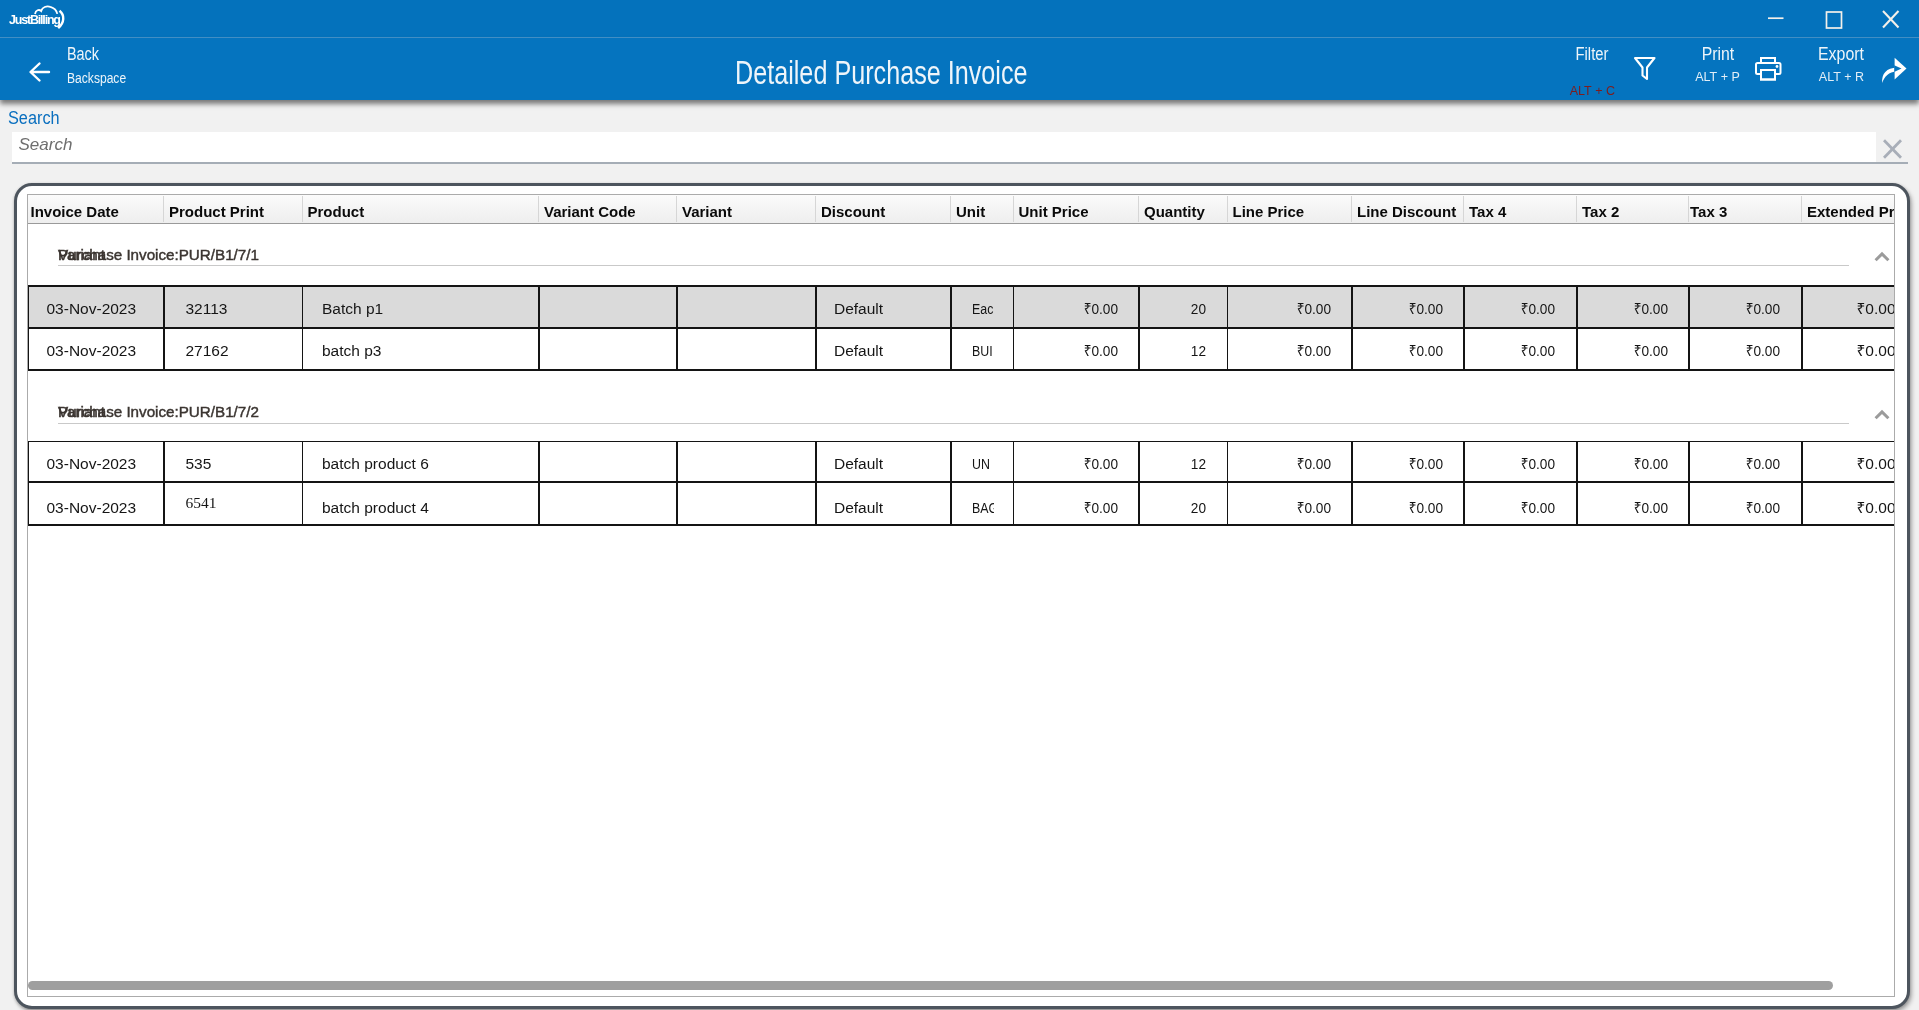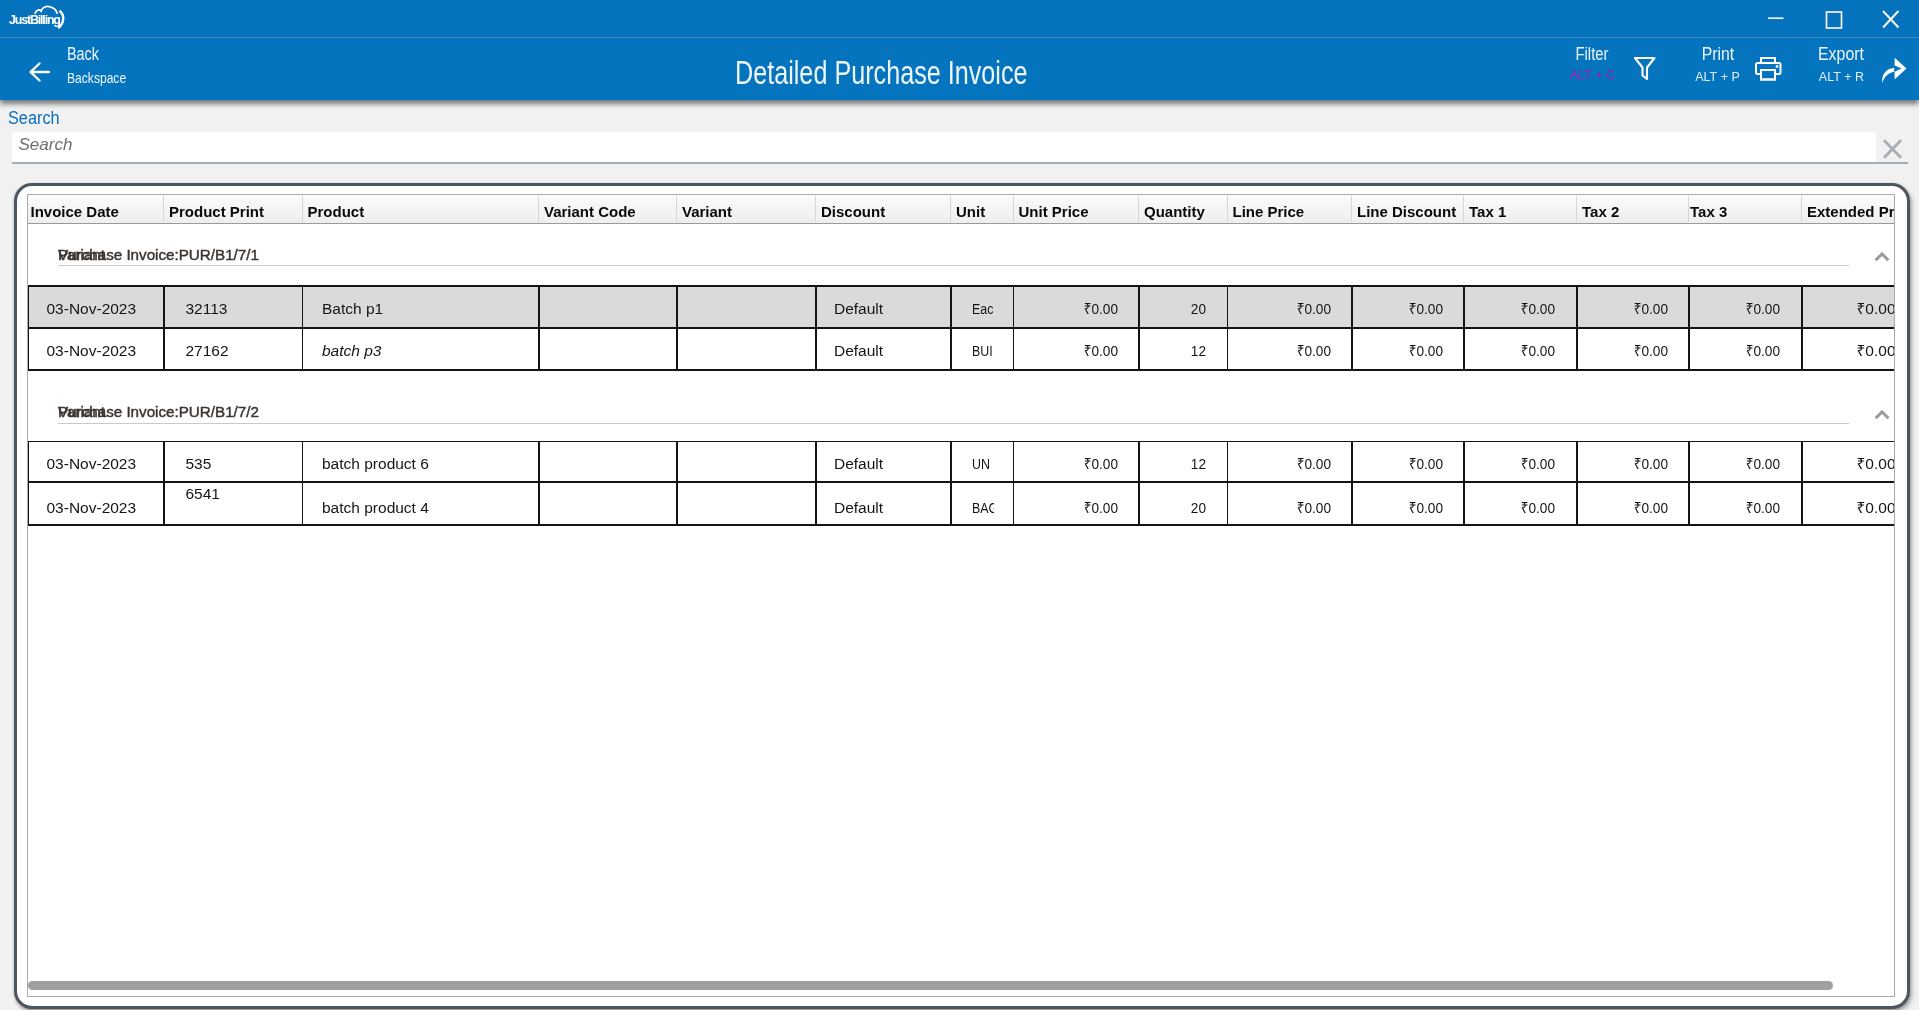--- a/index.html
+++ b/index.html
@@ -58,21 +58,21 @@
 <svg class="abs" style="left:28px;top:60px" width="24" height="24" viewBox="0 0 24 24">
 <g stroke="#ffffff" stroke-width="2.4" fill="none" stroke-linecap="round" stroke-linejoin="round">
 <path d="M21 12 H3 M11.5 3.5 L2.5 12 L11.5 20.5"></path>
 </g>
 </svg>
 
 <div class="navtxt" style="left:67px;top:46.1px;font-size:17.5px;transform:scaleX(.823);transform-origin:0 0">Back</div>
 <div class="navtxt" style="left:67px;top:70.4px;font-size:15.5px;transform:scaleX(.78);transform-origin:0 0">Backspace</div>
 <div class="navtxt" style="left:735px;top:56.2px;font-size:33px;transform:scaleX(.763);transform-origin:0 0">Detailed Purchase Invoice</div>
 <div class="navtxt" style="left:1591.5px;top:46.1px;font-size:17.5px;transform:translateX(-50%) scaleX(0.848)">Filter</div>
-<div class="navtxt" style="left:1592.3px;top:69px;font-size:12.5px;color:#a21caf;transform:translateX(-50%)">ALT&nbsp;+&nbsp;C</div>
+<div class="navtxt" style="left:1592.3px;top:85px;font-size:12.5px;color:#7f1d1d;transform:translateX(-50%)">ALT&nbsp;+&nbsp;C</div>
 <div class="navtxt" style="left:1718.2px;top:46.1px;font-size:17.5px;transform:translateX(-50%) scaleX(0.903)">Print</div>
 <div class="navtxt" style="left:1717.5px;top:70.9px;font-size:12.5px;color:#e2eef7;transform:translateX(-50%)">ALT&nbsp;+&nbsp;P</div>
 <div class="navtxt" style="left:1841px;top:46.1px;font-size:17.5px;transform:translateX(-50%) scaleX(0.909)">Export</div>
 <div class="navtxt" style="left:1841.5px;top:70.9px;font-size:12.5px;color:#e2eef7;transform:translateX(-50%)">ALT&nbsp;+&nbsp;R</div>
 <svg class="abs" style="left:1633px;top:56px" width="24" height="26" viewBox="0 0 24 26">
 <path d="M2 2 H21.5 L14 11.5 V23 L9.5 19.5 V11.5 Z" fill="none" stroke="#ffffff" stroke-width="2.1" stroke-linejoin="round"></path>
 </svg>
 
 <svg class="abs" style="left:1754px;top:56px" width="29" height="26" viewBox="0 0 29 26">
 <g fill="none" stroke="#ffffff" stroke-width="2">
@@ -108,21 +108,21 @@
 <div class="hdrcell" style="left:141px;top:9.2px">Product Print</div>
 <div class="hdrcell" style="left:279.5px;top:9.2px">Product</div>
 <div class="hdrcell" style="left:516px;top:9.2px">Variant Code</div>
 <div class="hdrcell" style="left:654px;top:9.2px">Variant</div>
 <div class="hdrcell" style="left:793px;top:9.2px">Discount</div>
 <div class="hdrcell" style="left:928px;top:9.2px">Unit</div>
 <div class="hdrcell" style="left:990.5px;top:9.2px">Unit Price</div>
 <div class="hdrcell" style="left:1116px;top:9.2px">Quantity</div>
 <div class="hdrcell" style="left:1204.5px;top:9.2px">Line Price</div>
 <div class="hdrcell" style="left:1329px;top:9.2px">Line Discount</div>
-<div class="hdrcell" style="left:1441px;top:9.2px">Tax 1</div>
+<div class="hdrcell" style="left:1441px;top:9.2px">Tax 4</div>
 <div class="hdrcell" style="left:1554px;top:9.2px">Tax 2</div>
 <div class="hdrcell" style="left:1662px;top:9.2px">Tax 3</div>
 <div class="hdrcell" style="left:1779px;top:9.2px">Extended Price</div>
 <div class="hsep" style="left:135px;top:1px;height:26px"></div>
 <div class="hsep" style="left:273.5px;top:1px;height:26px"></div>
 <div class="hsep" style="left:510px;top:1px;height:26px"></div>
 <div class="hsep" style="left:648px;top:1px;height:26px"></div>
 <div class="hsep" style="left:787px;top:1px;height:26px"></div>
 <div class="hsep" style="left:922px;top:1px;height:26px"></div>
 <div class="hsep" style="left:984.5px;top:1px;height:26px"></div>
@@ -191,21 +191,21 @@
 <div class="cell" style="left:959.5px;top:104.35px;width:130px;text-align:right;transform:scaleX(.88);transform-origin:100% 0;">₹0.00</div>
 <div class="cell" style="left:1047.5px;top:104.35px;width:130px;text-align:right;transform:scaleX(.88);transform-origin:100% 0;">20</div>
 <div class="cell" style="left:1172.5px;top:104.35px;width:130px;text-align:right;transform:scaleX(.88);transform-origin:100% 0;">₹0.00</div>
 <div class="cell" style="left:1284.5px;top:104.35px;width:130px;text-align:right;transform:scaleX(.88);transform-origin:100% 0;">₹0.00</div>
 <div class="cell" style="left:1397px;top:104.35px;width:130px;text-align:right;transform:scaleX(.88);transform-origin:100% 0;">₹0.00</div>
 <div class="cell" style="left:1509.5px;top:104.35px;width:130px;text-align:right;transform:scaleX(.88);transform-origin:100% 0;">₹0.00</div>
 <div class="cell" style="left:1622px;top:104.35px;width:130px;text-align:right;transform:scaleX(.88);transform-origin:100% 0;">₹0.00</div>
 <div class="cell" style="left:1828.5px;top:104.35px;">₹0.00</div>
 <div class="cell" style="left:18.5px;top:146.35px;">03-Nov-2023</div>
 <div class="cell" style="left:157.5px;top:146.35px;">27162</div>
-<div class="cell" style="left:294px;top:146.35px;font-style:italic;">batch p3</div>
+<div class="cell" style="left:294px;top:146.35px;">batch p3</div>
 <div class="cell" style="left:806px;top:146.35px;">Default</div>
 <div class="cell" style="left:944px;top:146.35px;width:21.6px;overflow:hidden;"><span style="display:inline-block;transform:scaleX(0.8);transform-origin:0 0">BUI</span></div>
 <div class="cell" style="left:959.5px;top:146.35px;width:130px;text-align:right;transform:scaleX(.88);transform-origin:100% 0;">₹0.00</div>
 <div class="cell" style="left:1047.5px;top:146.35px;width:130px;text-align:right;transform:scaleX(.88);transform-origin:100% 0;">12</div>
 <div class="cell" style="left:1172.5px;top:146.35px;width:130px;text-align:right;transform:scaleX(.88);transform-origin:100% 0;">₹0.00</div>
 <div class="cell" style="left:1284.5px;top:146.35px;width:130px;text-align:right;transform:scaleX(.88);transform-origin:100% 0;">₹0.00</div>
 <div class="cell" style="left:1397px;top:146.35px;width:130px;text-align:right;transform:scaleX(.88);transform-origin:100% 0;">₹0.00</div>
 <div class="cell" style="left:1509.5px;top:146.35px;width:130px;text-align:right;transform:scaleX(.88);transform-origin:100% 0;">₹0.00</div>
 <div class="cell" style="left:1622px;top:146.35px;width:130px;text-align:right;transform:scaleX(.88);transform-origin:100% 0;">₹0.00</div>
 <div class="cell" style="left:1828.5px;top:146.35px;">₹0.00</div>
@@ -216,21 +216,21 @@
 <div class="cell" style="left:944px;top:259.15px;width:21.6px;overflow:hidden;"><span style="display:inline-block;transform:scaleX(0.8);transform-origin:0 0">UN</span></div>
 <div class="cell" style="left:959.5px;top:259.15px;width:130px;text-align:right;transform:scaleX(.88);transform-origin:100% 0;">₹0.00</div>
 <div class="cell" style="left:1047.5px;top:259.15px;width:130px;text-align:right;transform:scaleX(.88);transform-origin:100% 0;">12</div>
 <div class="cell" style="left:1172.5px;top:259.15px;width:130px;text-align:right;transform:scaleX(.88);transform-origin:100% 0;">₹0.00</div>
 <div class="cell" style="left:1284.5px;top:259.15px;width:130px;text-align:right;transform:scaleX(.88);transform-origin:100% 0;">₹0.00</div>
 <div class="cell" style="left:1397px;top:259.15px;width:130px;text-align:right;transform:scaleX(.88);transform-origin:100% 0;">₹0.00</div>
 <div class="cell" style="left:1509.5px;top:259.15px;width:130px;text-align:right;transform:scaleX(.88);transform-origin:100% 0;">₹0.00</div>
 <div class="cell" style="left:1622px;top:259.15px;width:130px;text-align:right;transform:scaleX(.88);transform-origin:100% 0;">₹0.00</div>
 <div class="cell" style="left:1828.5px;top:259.15px;">₹0.00</div>
 <div class="cell" style="left:18.5px;top:303.15px;">03-Nov-2023</div>
-<div class="cell" style="left:157.5px;top:289px;">6541</div>
+<div class="cell" style="left:157.5px;top:298px;font-family:Liberation Serif, serif;">6541</div>
 <div class="cell" style="left:294px;top:303.15px;">batch product 4</div>
 <div class="cell" style="left:806px;top:303.15px;">Default</div>
 <div class="cell" style="left:944px;top:303.15px;width:21.6px;overflow:hidden;"><span style="display:inline-block;transform:scaleX(0.8);transform-origin:0 0">BAG</span></div>
 <div class="cell" style="left:959.5px;top:303.15px;width:130px;text-align:right;transform:scaleX(.88);transform-origin:100% 0;">₹0.00</div>
 <div class="cell" style="left:1047.5px;top:303.15px;width:130px;text-align:right;transform:scaleX(.88);transform-origin:100% 0;">20</div>
 <div class="cell" style="left:1172.5px;top:303.15px;width:130px;text-align:right;transform:scaleX(.88);transform-origin:100% 0;">₹0.00</div>
 <div class="cell" style="left:1284.5px;top:303.15px;width:130px;text-align:right;transform:scaleX(.88);transform-origin:100% 0;">₹0.00</div>
 <div class="cell" style="left:1397px;top:303.15px;width:130px;text-align:right;transform:scaleX(.88);transform-origin:100% 0;">₹0.00</div>
 <div class="cell" style="left:1509.5px;top:303.15px;width:130px;text-align:right;transform:scaleX(.88);transform-origin:100% 0;">₹0.00</div>
 <div class="cell" style="left:1622px;top:303.15px;width:130px;text-align:right;transform:scaleX(.88);transform-origin:100% 0;">₹0.00</div>

